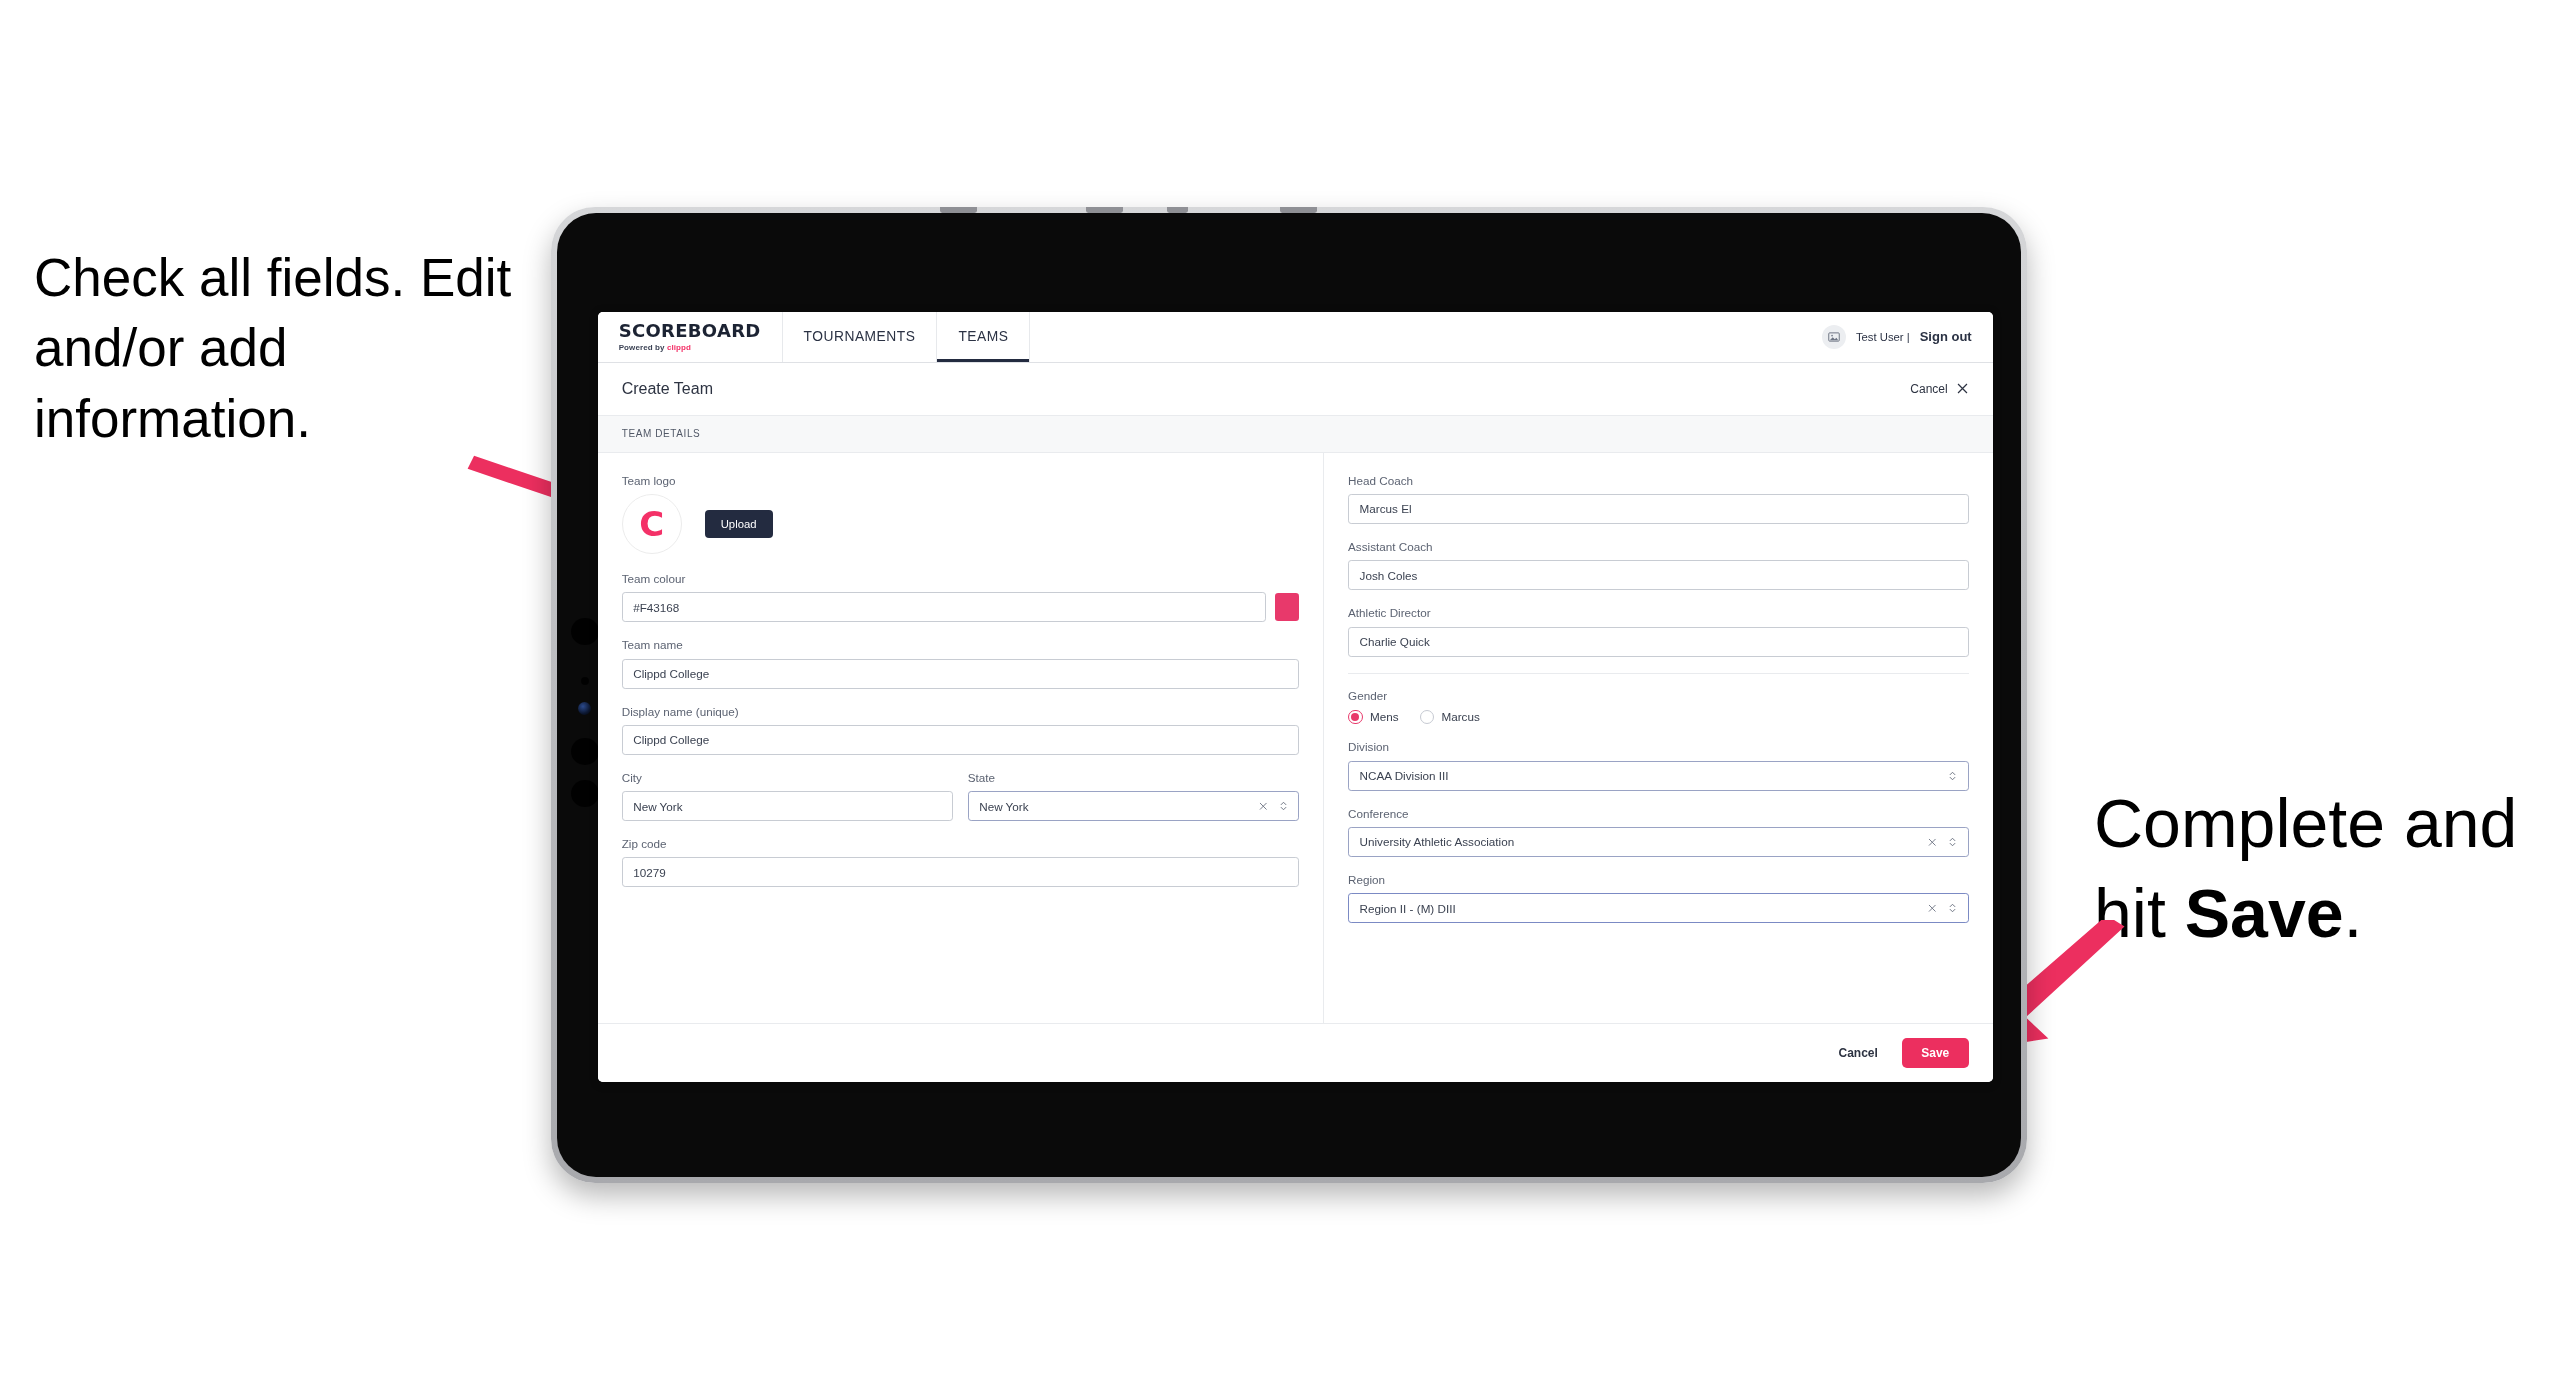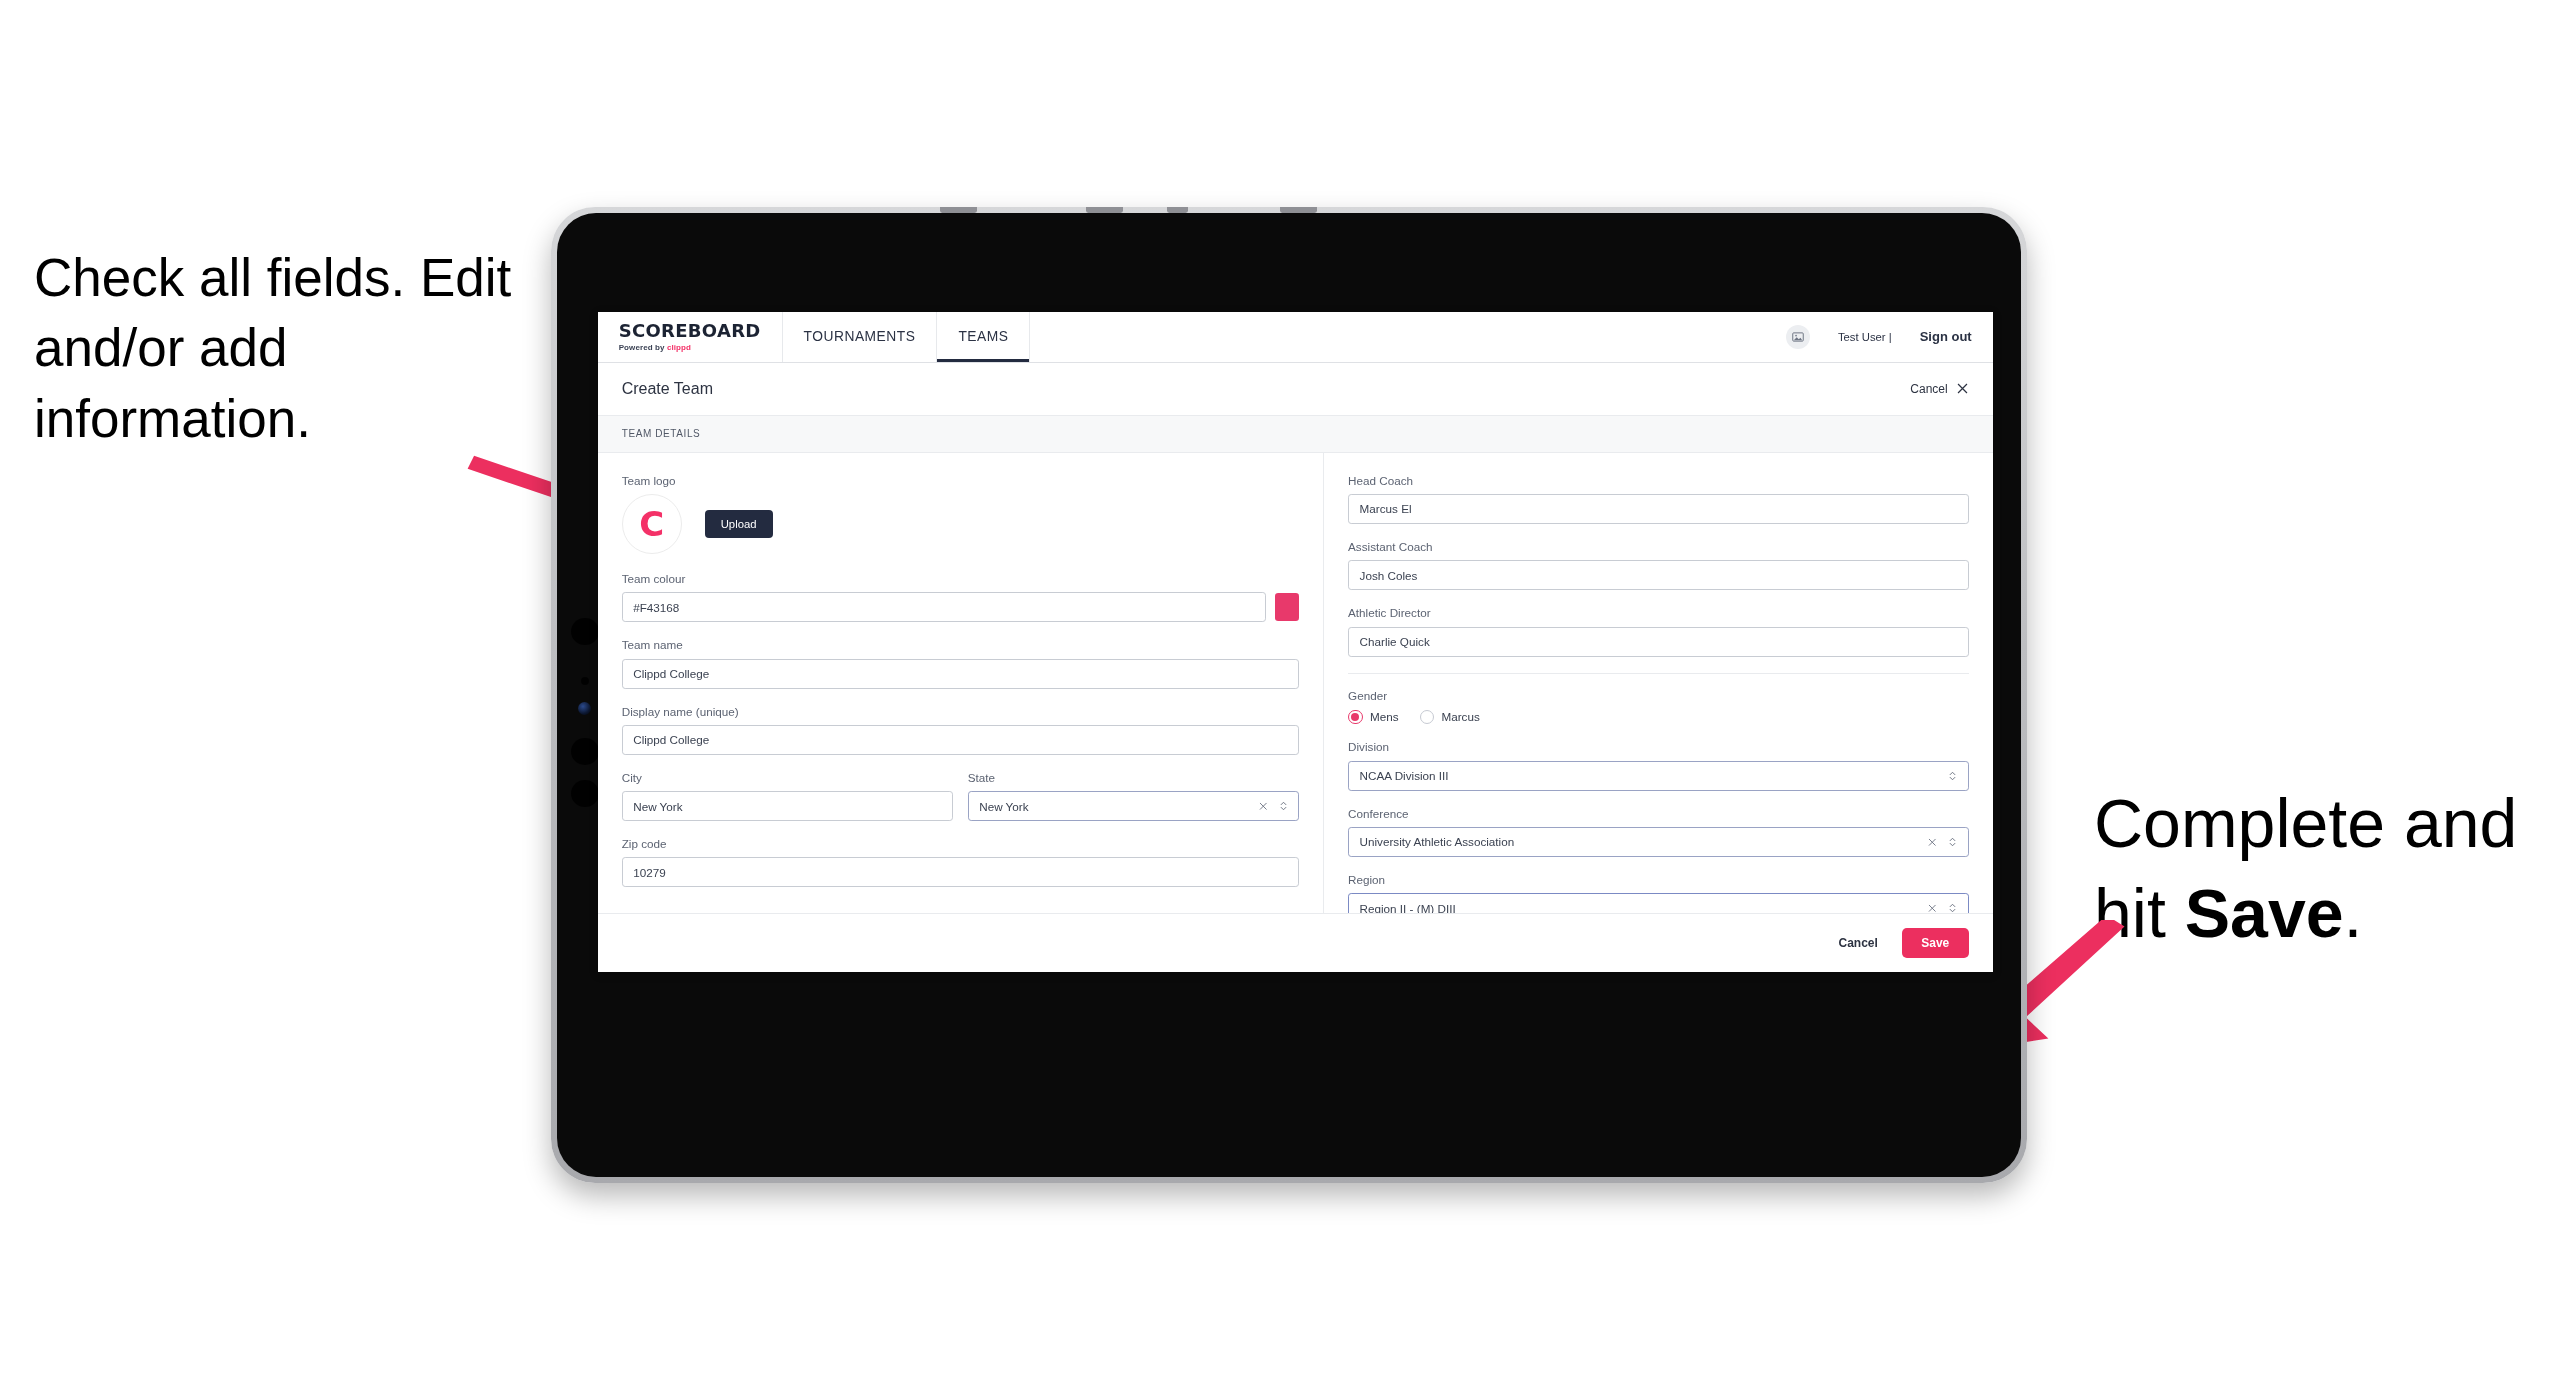--- a/index.html
+++ b/index.html
@@ -31,41 +31,41 @@
     position:absolute;left:5.7px;top:5.7px;right:5.7px;bottom:5.7px;
     background:#0a0a0a;border-radius:39px;overflow:hidden;
   }
   .bezel-dot{position:absolute;background:#000;border-radius:50%;opacity:.85;}
   .bezel-cam{position:absolute;border-radius:50%;
     background:radial-gradient(circle at 38% 34%,#2b4a8c 0%,#0c1730 60%,#000 100%);}
   .top-notch{position:absolute;top:0;height:5.7px;background:#8f9095;border-radius:0 0 2.4px 2.4px;}
 
   
   #app{
-    position:absolute;left:41px;top:99px;width:1395px;height:660px;
-    background:#ffffff;border-radius:0;overflow:hidden;
+    position:absolute;left:41px;top:99px;width:1395px;height:770px;
+    background:#ffffff;border-radius:5px;overflow:hidden;
     box-shadow:0 1.6px 8px rgba(0,0,0,.25);
     display:flex;flex-direction:column;
   }
 
   
   #topnav{height:50px;flex:0 0 50px;display:flex;align-items:stretch;
     background:#fff;border-bottom:0.8px solid #dfe1e5;position:relative;}
   #brand{display:flex;flex-direction:column;justify-content:center;
     padding:0 21px 0 21px;border-right:0.8px solid #e7e9ec;min-width:136px;}
   #brand-name{font-size:18px;font-weight:800;letter-spacing:0.3px;color:#1c2333;
     font-family:"DejaVu Sans",sans-serif;line-height:1;}
   #brand-sub{font-size:8px;color:#3c4355;margin-top:3.2px;font-weight:600;letter-spacing:0.1px;}
   #brand-sub .pink{color:#f43168;font-weight:800;}
   .navtab{display:flex;align-items:center;padding:0 21px;font-size:13.8px;
     color:#2b3244;letter-spacing:0.5px;cursor:pointer;position:relative;
     border-right:0.8px solid #e7e9ec;}
   .navtab.active::after{content:"";position:absolute;left:0;right:0;bottom:0;
     height:3.2px;background:#232b40;}
-  #usercluster{margin-left:auto;display:flex;align-items:center;gap:28px;padding-right:21px;}
+  #usercluster{margin-left:auto;display:flex;align-items:center;gap:10px;padding-right:21px;}
   #avatar{width:24px;height:24px;border-radius:50%;background:#eceef1;
     display:flex;align-items:center;justify-content:center;}
   #username{font-size:11.3px;color:#2b3244;}
   #signout{font-size:13px;color:#2b3244;font-weight:600;cursor:pointer;}
 
   
   #pagehead{height:52px;flex:0 0 52px;display:flex;align-items:center;
     padding:0 24px;border-bottom:0.8px solid #e9ebee;background:#fff;justify-content:center;}
   #page-title{font-size:16px;color:#2d3342;}
   #cancel-x{margin-left:auto;display:flex;align-items:center;gap:8px;

